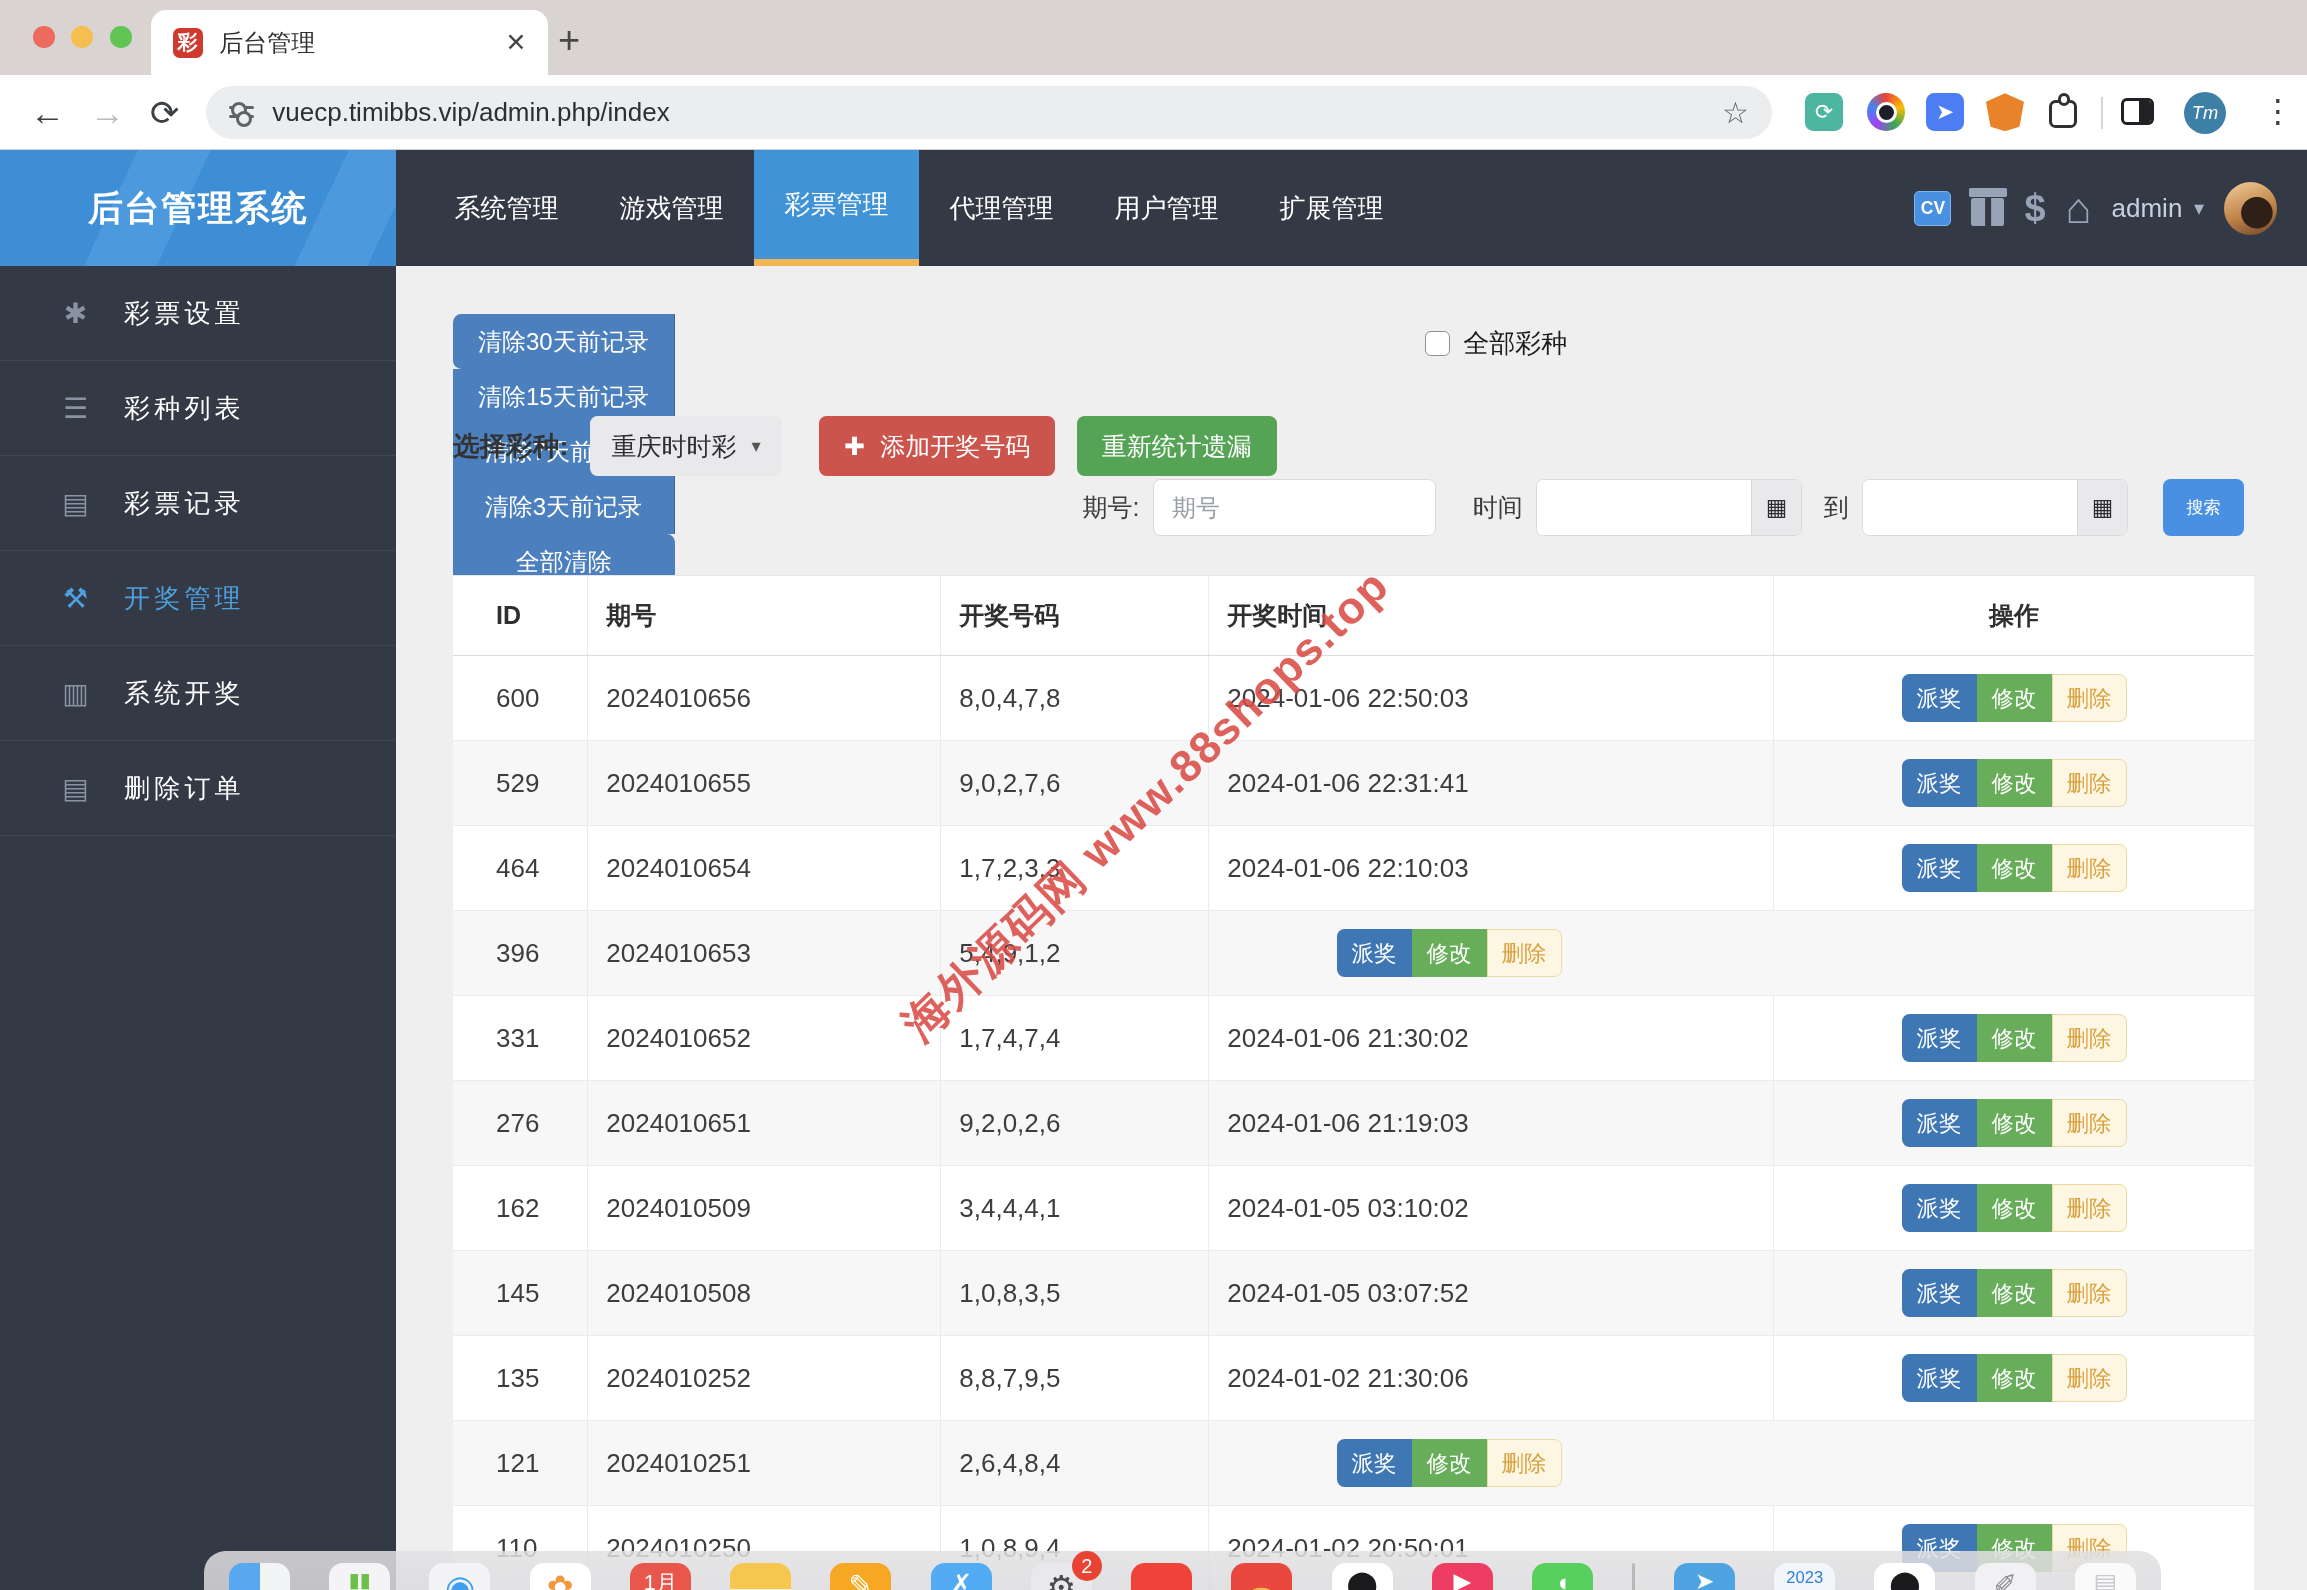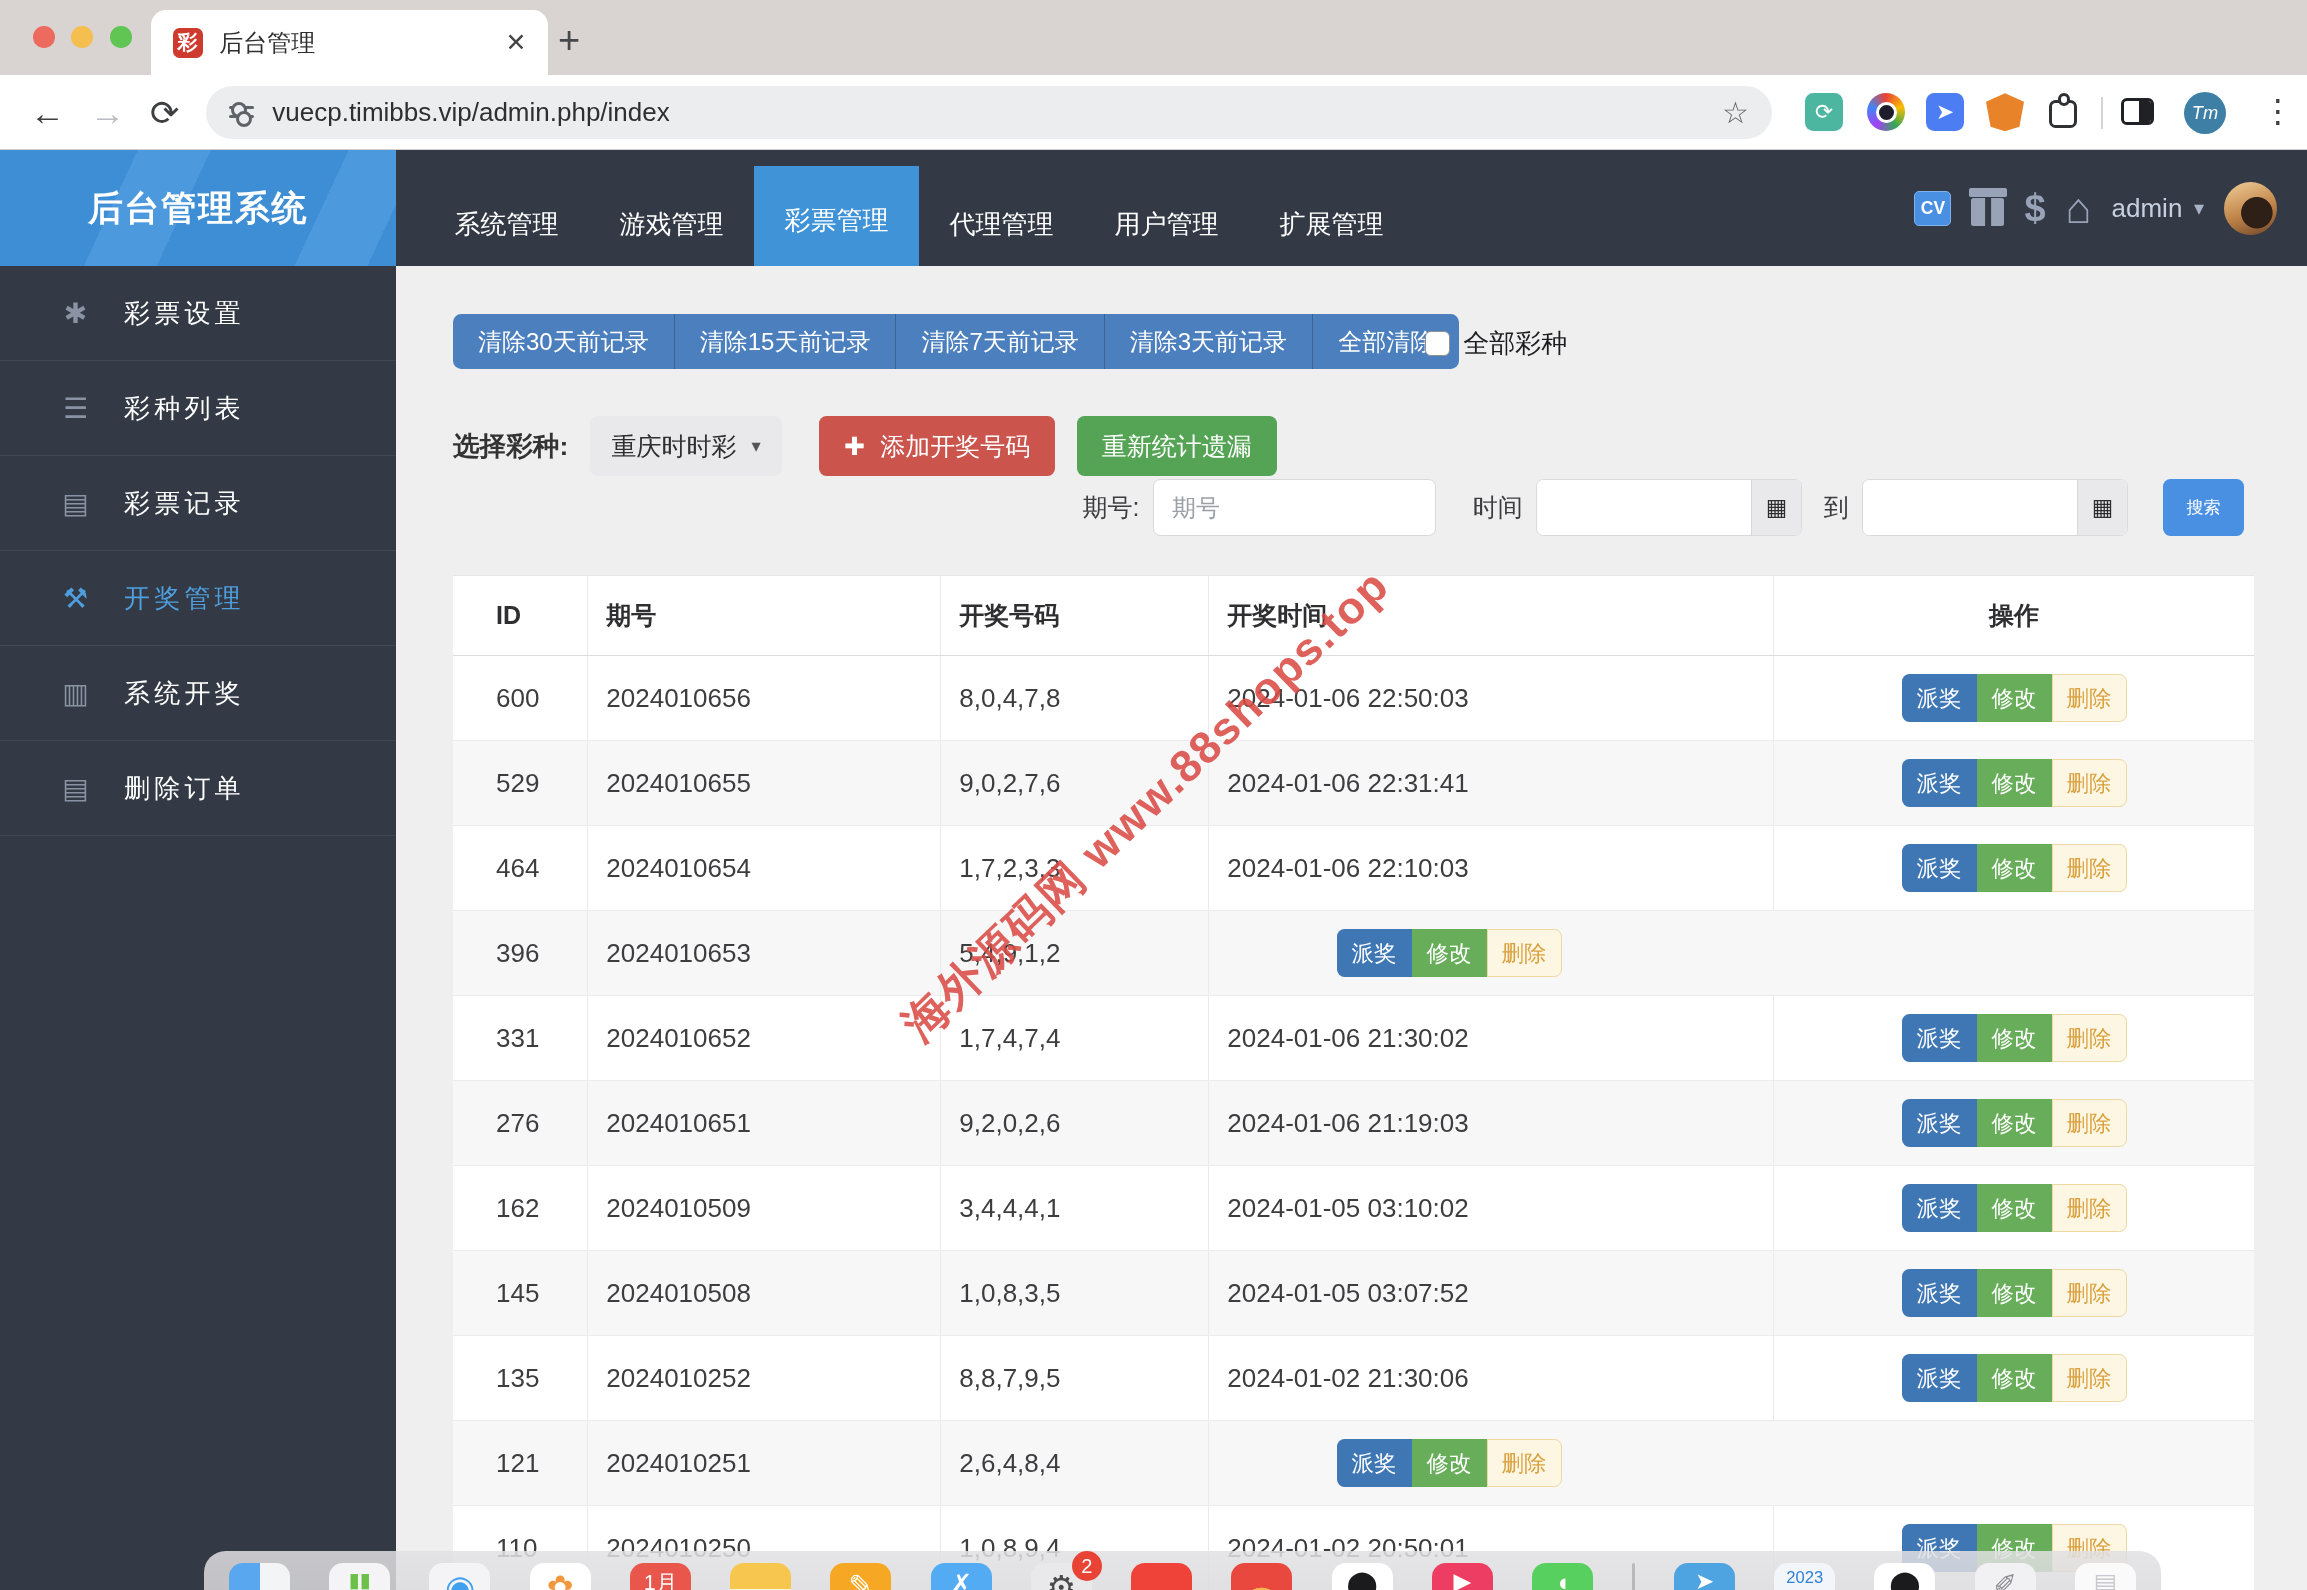--- a/index.html
+++ b/index.html
@@ -36,21 +36,21 @@
   .ext-divider{ position:absolute; left:2101px; top:21.6px; width:1.7px; height:32px; background:#d5d5d7; }
   .sidepanel{ position:absolute; left:2121px; top:23px; width:33px; height:26.6px; border:3.3px solid #202124; border-radius:5.8px; overflow:hidden; }
   .sidepanel::after{ content:""; display:block; margin-left:auto; width:11.6px; height:100%; background:#202124; }
   .tm-avatar{ position:absolute; left:2184px; top:16.6px; width:42px; height:42px; border-radius:50%; background:#3e7fa6; color:#fff; font-size:18.3px; font-style:italic; display:flex; align-items:center; justify-content:center; }
   .menu-dots{ position:absolute; left:2262px; top:16.6px; font-size:32px; color:#3c4043; }
 
   
   .topnav { position:absolute; left:0; top:150px; width:100%; height:116px; background:#333a45; }
   .brand { position:absolute; left:0; top:0; width:396px; height:116px; color:#fff; font-size:35px; font-weight:bold; display:flex; align-items:center; justify-content:center; letter-spacing:1.7px;
     background:repeating-linear-gradient(115deg,#3e8ed6 0 125px,#4c99dd 125px 191px); }
-  .nav-items { position:absolute; left:424px; top:16px; height:116px; display:flex; }
+  .nav-items { position:absolute; left:424px; top:0; height:116px; display:flex; }
   .nav-item { width:165px; height:116px; display:flex; align-items:center; justify-content:center; color:#fff; font-size:26px; cursor:default; }
   .nav-item.active { background:#4193d8; border-bottom:7.5px solid #f2b553; }
   .nav-right { position:absolute; right:30px; top:0; height:116px; display:flex; align-items:center; gap:20px; }
   .cv-badge { width:37px; height:35px; background:#4a90e2; border-radius:5px; color:#fff; font-size:17.5px; font-weight:bold; display:flex; align-items:center; justify-content:center; border:1.7px solid #7eb3ec; }
   .gift { width:33px; height:28px; background:#98a3b8; border-radius:2.5px; position:relative; margin-top:8.3px; }
   .gift::before{ content:""; position:absolute; left:50%; transform:translateX(-50%); top:-10px; bottom:0; width:5.8px; background:#333a45; }
   .gift::after{ content:""; position:absolute; top:-10px; left:-2.5px; right:-2.5px; height:9.1px; background:#98a3b8; border-radius:1.7px; }
   .dollar { font-size:38px; font-weight:bold; color:#98a3b8; }
   .home { font-size:43px; color:#98a3b8; line-height:33px; }
   .admin-wrap { display:flex; align-items:center; gap:11.6px; color:#c7d0e0; font-size:26px; }
@@ -61,21 +61,21 @@
   
   .sidebar { position:absolute; left:0; top:266px; width:396px; bottom:0; background:#333a45; }
   .side-item { height:95px; display:flex; align-items:center; padding-left:57px; gap:30px; border-bottom:0.8px solid rgba(255,255,255,0.07); cursor:default; }
   .side-icon { width:37px; font-size:28px; color:#8a93a3; text-align:center; }
   .side-label { font-size:26px; color:#fff; letter-spacing:4.2px; }
   .side-item.active .side-label, .side-item.active .side-icon { color:#4f9ede; }
 
   
   .main { position:absolute; left:396px; top:266px; right:0; bottom:0; background:#efeff0; }
 
-  .clear-group { position:absolute; left:57px; top:48px; display:flex; }
+  .clear-group { position:absolute; left:57px; top:48px; display:flex;flex-direction:column; }
   .clear-btn { height:55px; padding:0 25px; background:#4c7fbe; color:#fff; font-size:24px; border:none; border-right:0.8px solid rgba(0,0,0,0.22); font-family:inherit; cursor:default; }
   .clear-btn:first-of-type { border-radius:8.3px 0 0 8.3px; }
   .clear-btn:last-of-type { border-radius:0 8.3px 8.3px 0; border-right:none; }
 
   .all-check { position:absolute; left:1029px; top:60px; display:flex; align-items:center; gap:13.3px; font-size:26px; color:#1d1d1f; }
   .cb { width:25px; height:25px; border:1.7px solid #8f8f94; border-radius:5.8px; background:#fff; }
 
   .row2 { position:absolute; left:57px; top:150px; display:flex; align-items:center; }
   .sel-label { font-size:26.6px; font-weight:bold; color:#333; margin-right:21.6px; }
   .lottery-select { height:60px; padding:0 21.6px; background:#e9e9eb; border:none; border-radius:7.5px; font-size:25px; color:#2e2e30; display:flex; align-items:center; gap:15px; font-family:inherit; }

